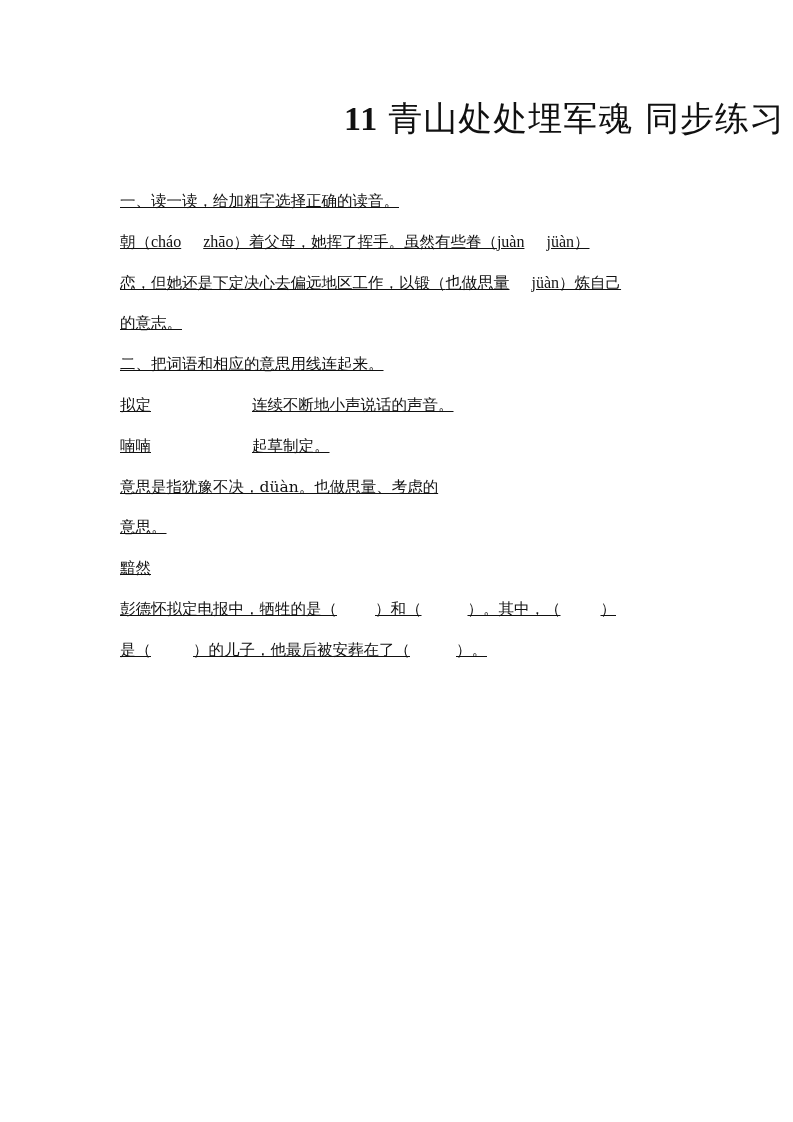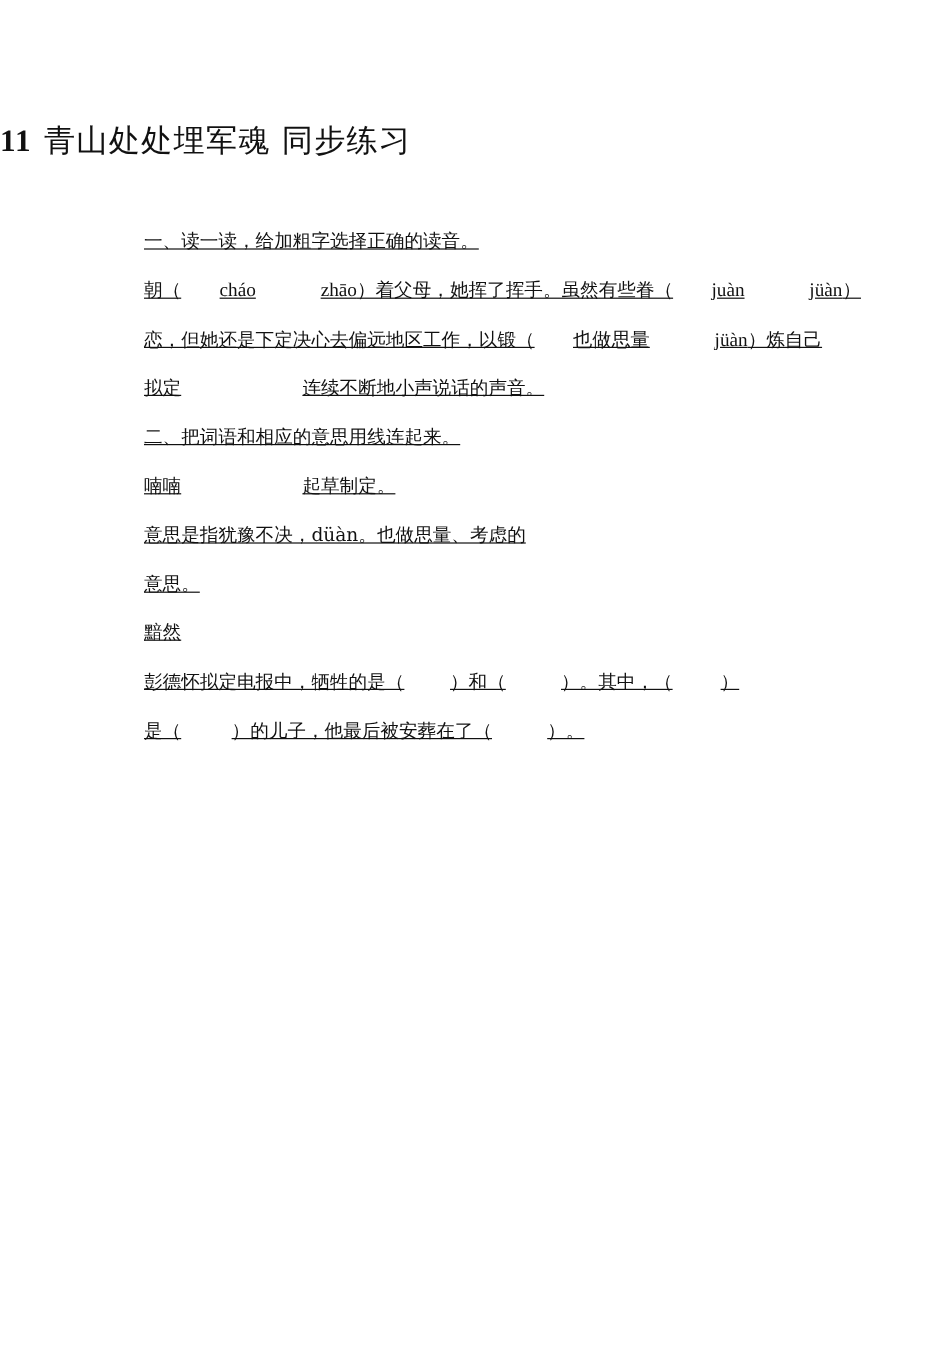--- a/index.html
+++ b/index.html
@@ -1,23 +1,23 @@
 <!DOCTYPE html>
 <html><head>
 <meta charset="utf-8">
 <style>
   html, body { margin: 0; padding: 0; background: #ffffff; }
   body { width: 793px; height: 1122px; position: relative; overflow: hidden;
          font-family: "DejaVu Serif", "Liberation Serif", serif; color: #111; }
-  .title { position: absolute; top: 100px; left: 0; width: 785px; text-align: left;
-           font-size: 26px; line-height: 36px; letter-spacing: 1px; }
+  .title { position: absolute; top: 100px; left: 0; width: 785px; text-align: right;
+           font-size: 34px; line-height: 36px; letter-spacing: 1px; }
   .title .num { font-family: "Liberation Serif", serif; font-weight: bold; margin-right: 10px; }
   .body { position: absolute; left: 120px; top: 188px; width: 560px; font-size: 15.5px; text-decoration: underline; }
   .line { height: 40.8px; line-height: 26px; white-space: nowrap; }
-  .py { font-family: "Liberation Serif", serif; font-size: 16px; margin-left: 32px; }
+  .py { font-family: "Liberation Serif", serif; font-size: 16px; }
   .gap { display: inline-block; width: 22px; }
   .row { display: flex; }
   .row .term { width: 132px; flex: none; }
   .blank { display: inline-block; }
 </style>
 </head>
 <body>
 
 <div class="title">
   <span class="num">11</span><span>青山处处埋军魂 同步练习</span>
@@ -27,27 +27,28 @@
   <div class="line">一、读一读，给加粗字选择正确的读音。</div>
 
   <div class="line">
     <span>朝（</span><span class="py">cháo</span><span class="gap"></span><span class="py">zhāo</span><span>）着父母，她挥了挥手。虽然有些眷（</span><span class="py">juàn</span><span class="gap"></span><span class="py">jüàn</span><span>）</span>
   </div>
 
   <div class="line">
     <span>恋，但她还是下定决心去偏远地区工作，以锻（</span><span class="py">也做思量</span><span class="gap"></span><span class="py">jüàn</span><span>）炼自己</span>
   </div>
 
+  <div class="line">的意志。</div>
+
+  <div class="line">二、把词语和相应的意思用线连起来。</div>
 
   <div class="line row">
     <span class="term">拟定</span>
     <span>连续不断地小声说话的声音。</span>
   </div>
-
-  <div class="line">二、把词语和相应的意思用线连起来。</div>
   <div class="line row">
     <span class="term">喃喃</span>
     <span>起草制定。</span>
   </div>
   <div class="line row">
     <span>意思是指犹豫不决，düàn。也做思量、考虑的</span>
   </div>
   <div class="line">意思。</div>
   <div class="line row">
     <span class="term">黯然</span>

